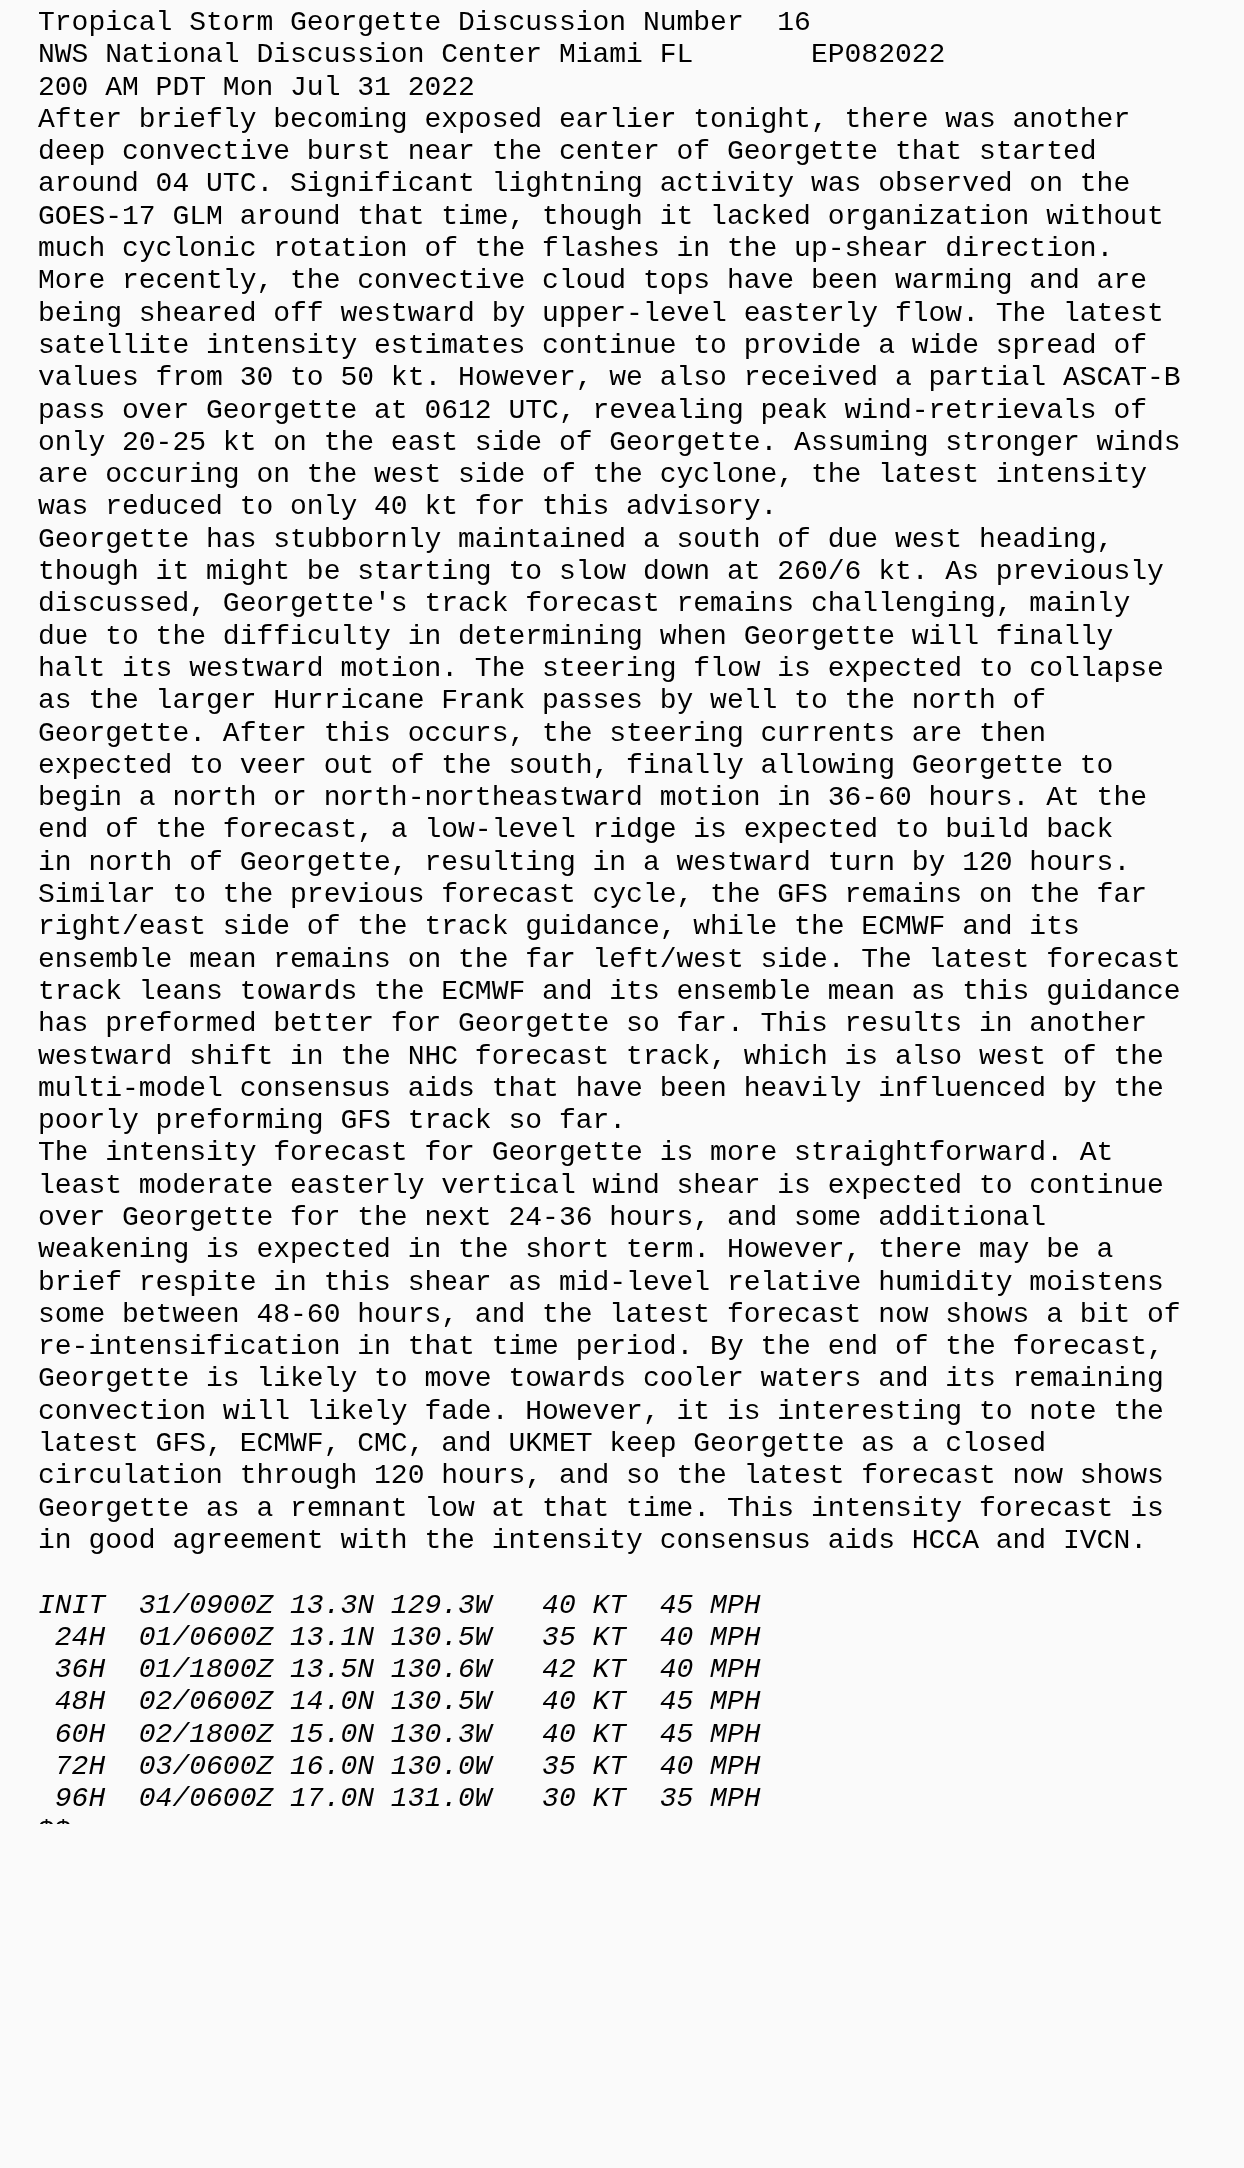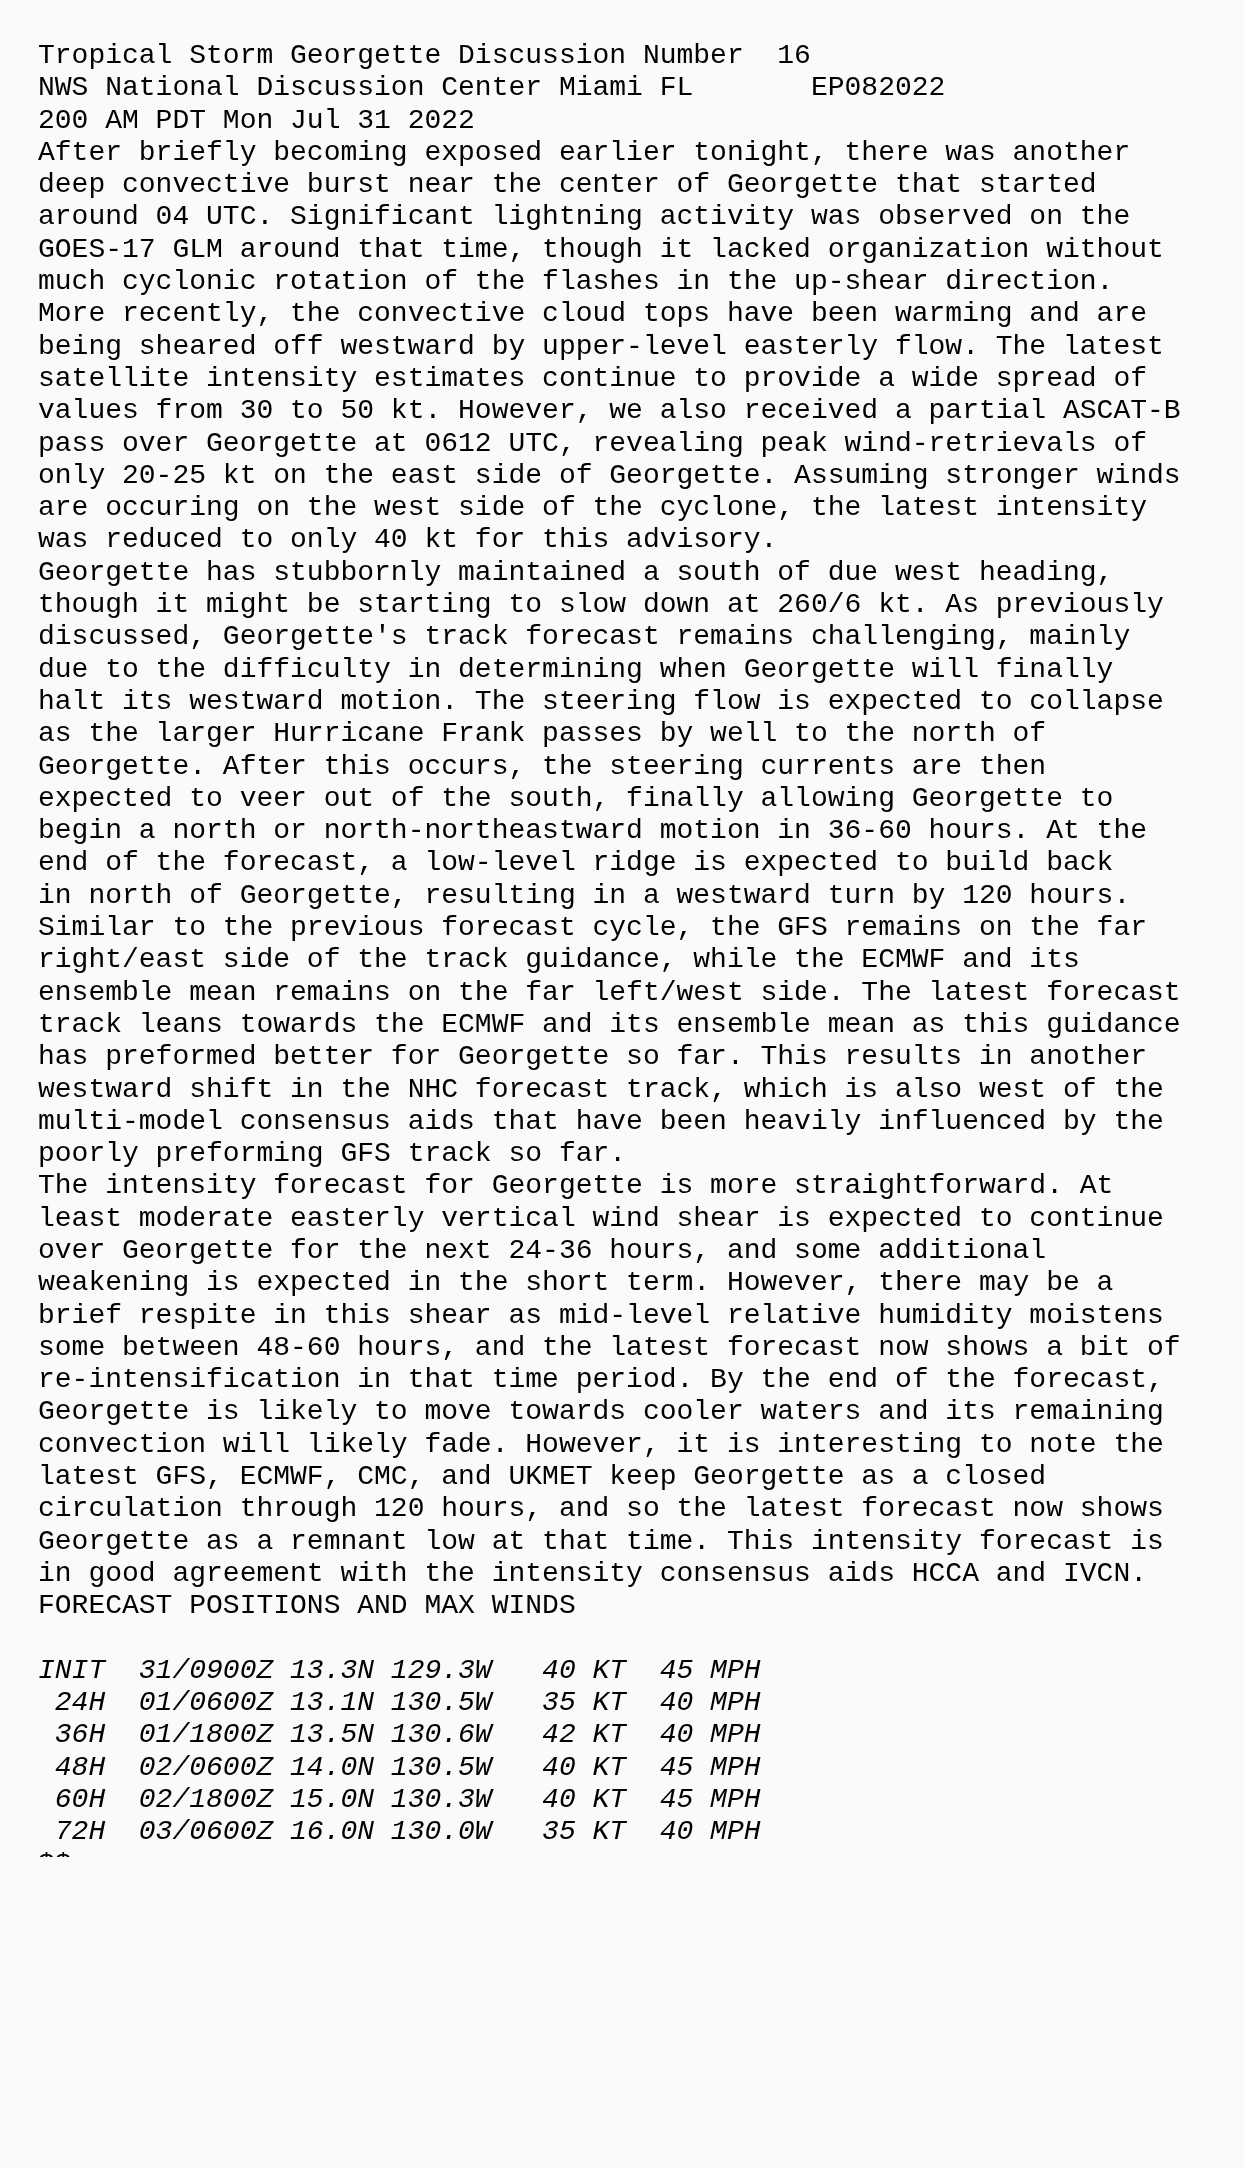--- a/index.html
+++ b/index.html
@@ -12,21 +12,20 @@
     width: 1244px;
     height: 1824px;
     overflow: hidden;
     box-sizing: border-box;
     padding: 7px 0 0 38px;
     background: #fafafa;
     color: #000000;
     font-family: "Liberation Mono", "DejaVu Sans Mono", monospace;
     font-size: 28px;
     line-height: 32.3px;
-    margin-top: 33px;
   }
   pre.tline, pre.para {
     margin: 0;
     padding: 0;
     font: inherit;
     white-space: pre;
   }
   .gap1 { margin-top: 32.3px; font-style: italic; }
   .gap2 { margin-top: 64.6px; }
 </style>
@@ -77,26 +76,26 @@
 brief respite in this shear as mid-level relative humidity moistens
 some between 48-60 hours, and the latest forecast now shows a bit of
 re-intensification in that time period. By the end of the forecast,
 Georgette is likely to move towards cooler waters and its remaining
 convection will likely fade. However, it is interesting to note the
 latest GFS, ECMWF, CMC, and UKMET keep Georgette as a closed
 circulation through 120 hours, and so the latest forecast now shows
 Georgette as a remnant low at that time. This intensity forecast is
 in good agreement with the intensity consensus aids HCCA and IVCN.</pre>
 
-  <pre class="tline gap2">FORECAST POSITIONS AND MAX WINDS</pre>
 
   <div class="gap1" id="forecast-rows">
       <pre class="tline">INIT  31/0900Z 13.3N 129.3W   40 KT  45 MPH</pre>
       <pre class="tline"> 24H  01/0600Z 13.1N 130.5W   35 KT  40 MPH</pre>
       <pre class="tline"> 36H  01/1800Z 13.5N 130.6W   42 KT  40 MPH</pre>
       <pre class="tline"> 48H  02/0600Z 14.0N 130.5W   40 KT  45 MPH</pre>
       <pre class="tline"> 60H  02/1800Z 15.0N 130.3W   40 KT  45 MPH</pre>
       <pre class="tline"> 72H  03/0600Z 16.0N 130.0W   35 KT  40 MPH</pre>
+      <pre class="tline"> 96H  04/0600Z 17.0N 131.0W   30 KT  35 MPH</pre>
     </div>
 
   <pre class="tline gap1">$$</pre>
   <pre class="tline">Forecaster Papin</pre>
 </div>
 
 </body></html>

